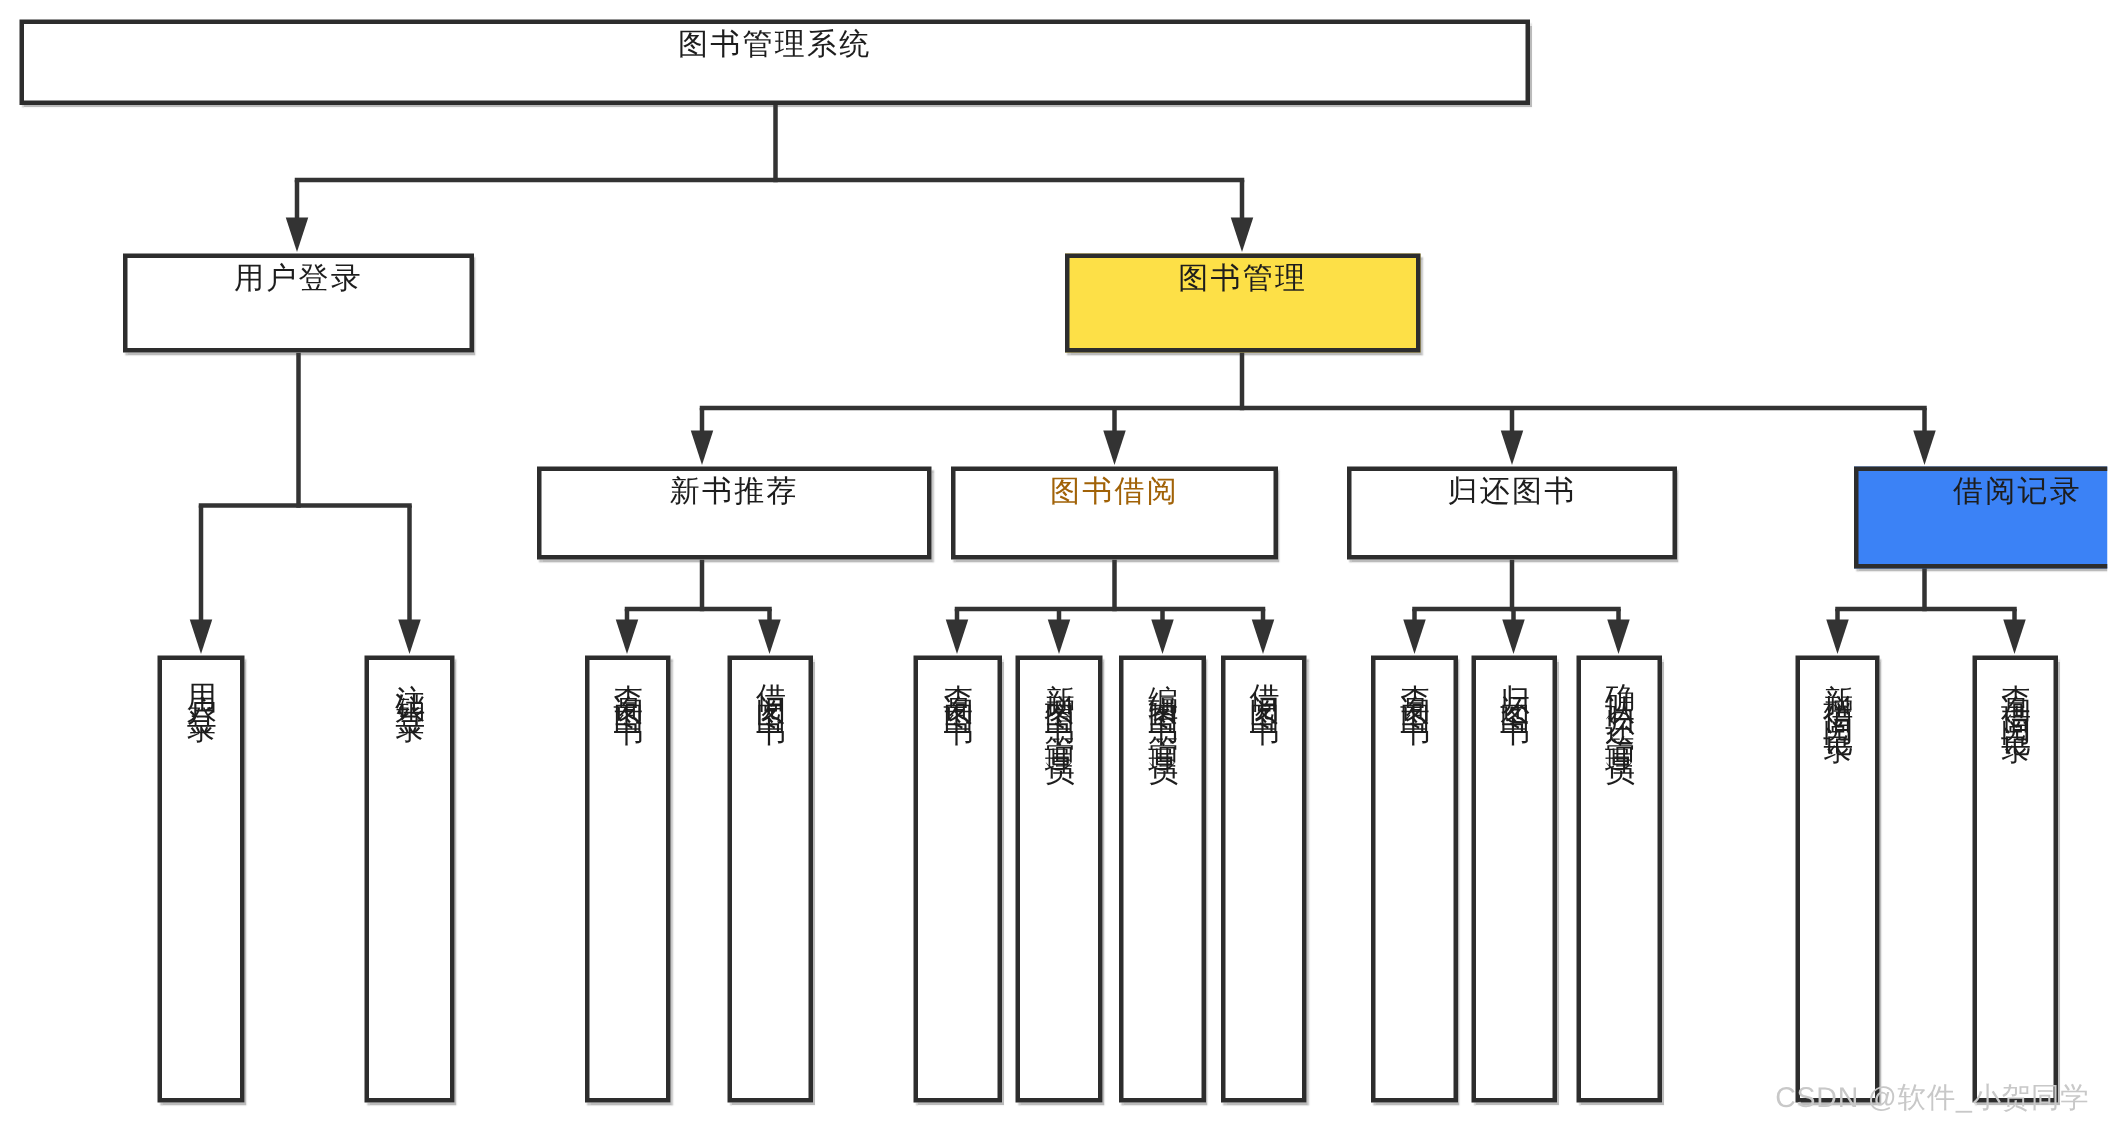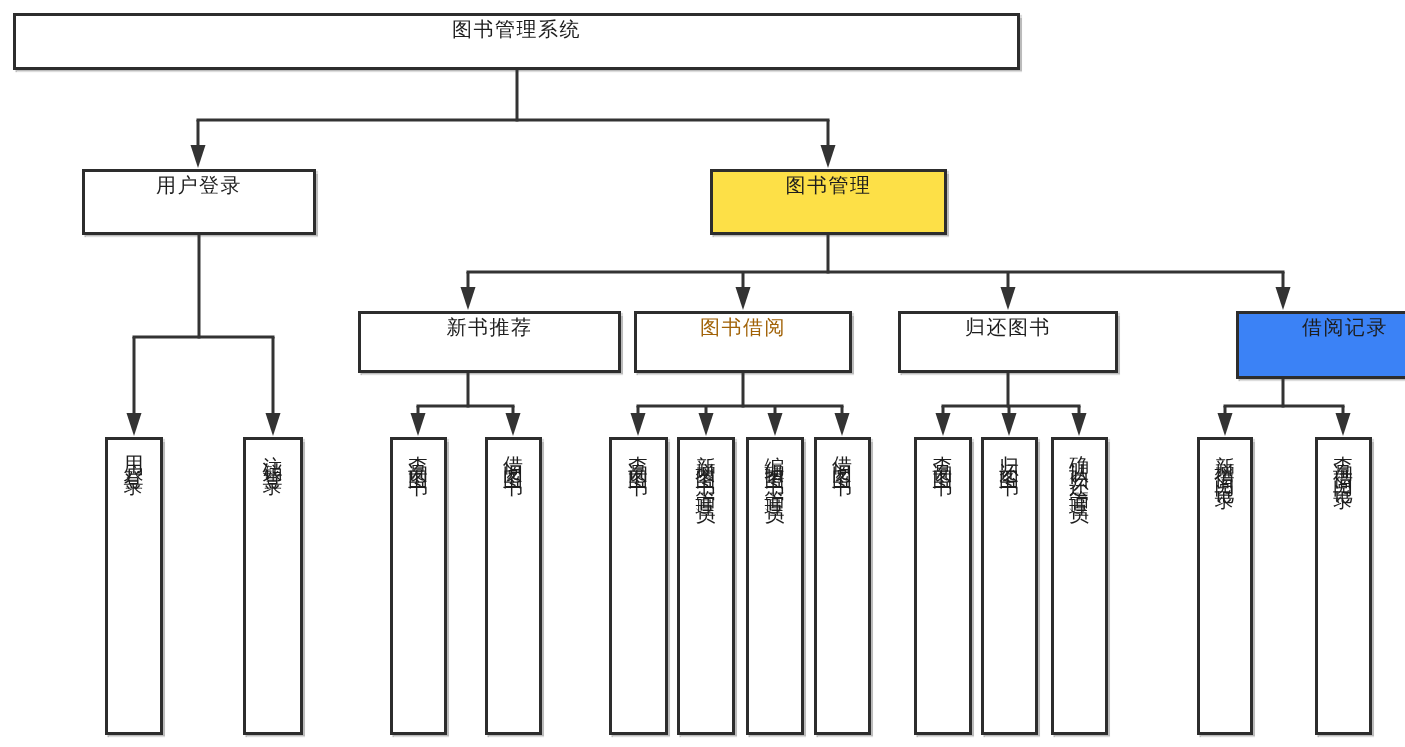--- a/index.html
+++ b/index.html
@@ -167,13 +167,14 @@
       <div class="box vert" style="left: 1051px; top: 437px; width: 57px; height: 298px; border-color: rgb(45, 45, 45); background: rgb(255, 255, 255);">
         <span class="label" style="color: rgb(29, 29, 29);">确认归还（管理员）</span>
       </div>
       <div class="box vert" style="left: 1197px; top: 437px; width: 56px; height: 298px; border-color: rgb(45, 45, 45); background: rgb(255, 255, 255);">
         <span class="label" style="color: rgb(29, 29, 29);">新增借阅记录</span>
       </div>
       <div class="box vert" style="left: 1315px; top: 437px; width: 57px; height: 298px; border-color: rgb(45, 45, 45); background: rgb(255, 255, 255);">
         <span class="label" style="color: rgb(29, 29, 29);">查询借阅记录</span>
       </div>
     </div>
+  <div id="watermark">CSDN @软件_小贺同学</div>
 </div>
 
 </body></html>

